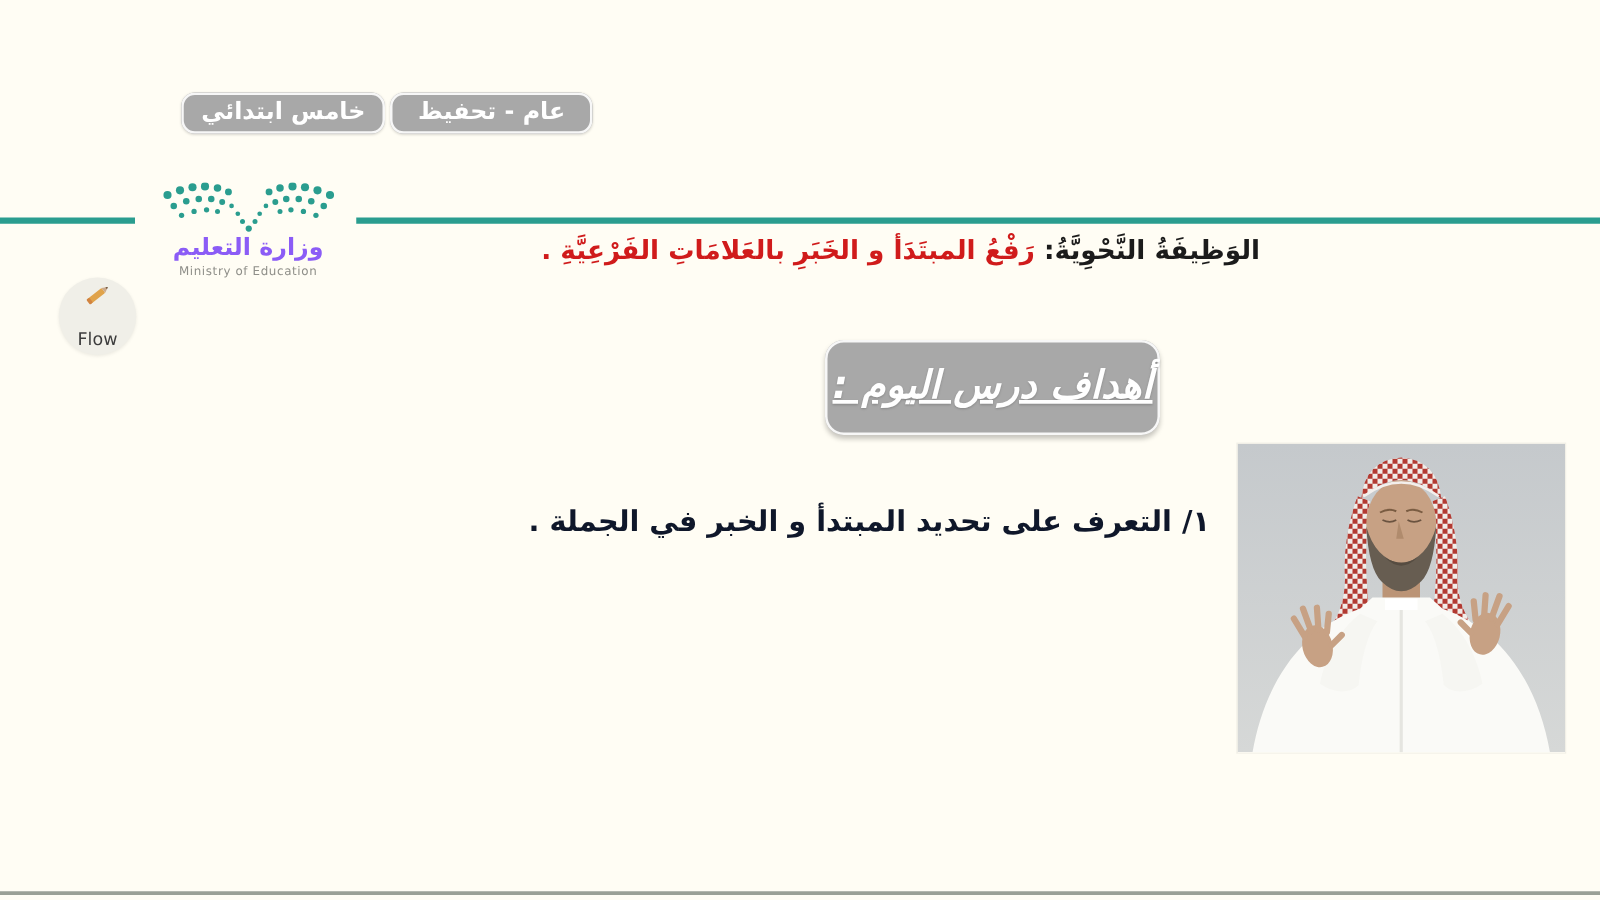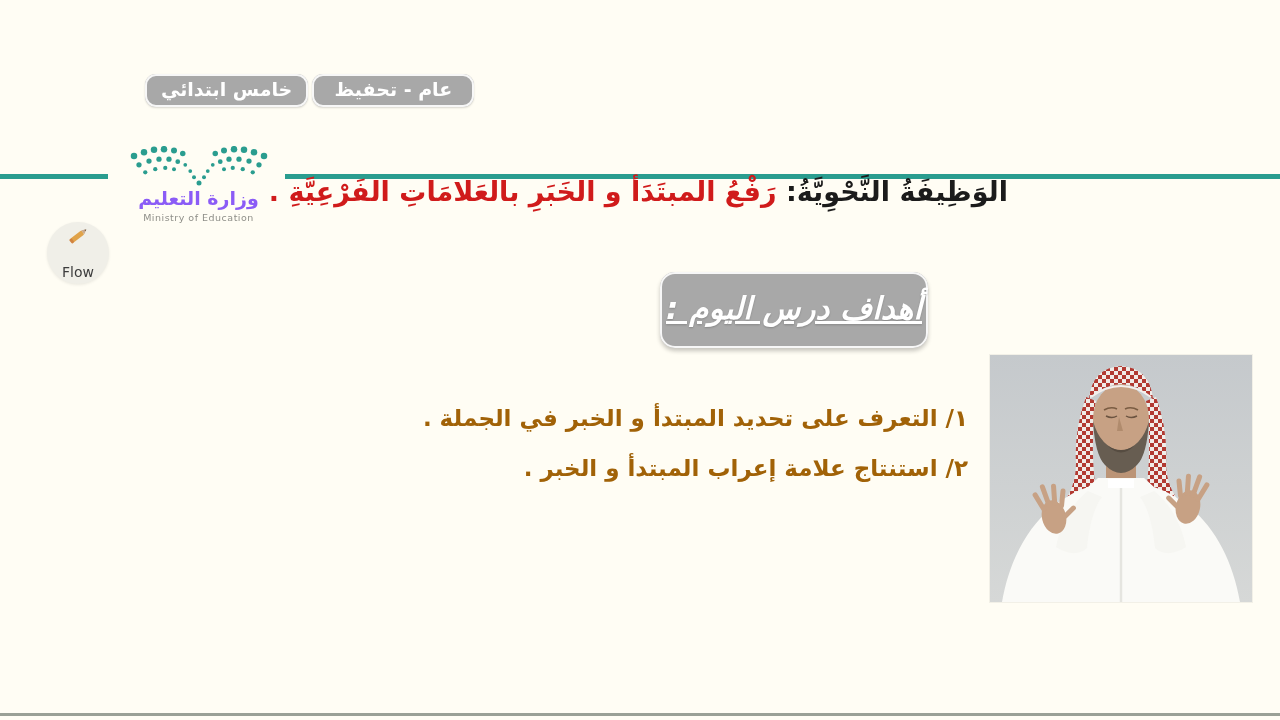--- a/index.html
+++ b/index.html
@@ -26,39 +26,39 @@
   .ministry .en{color:#8f8f89;font-size:9.5px;letter-spacing:.5px;margin-top:2px;}
   
   .flow{
     position:absolute;left:47px;top:222px;width:62px;height:62px;border-radius:50%;
     background:#f0efe8;box-shadow:0 1px 3px rgba(0,0,0,.08);
     display:flex;flex-direction:column;align-items:center;justify-content:center;gap:20px;
   }
   .flow .label{color:#3c3c3c;font-size:14px;line-height:1;margin-top:1px;}
   
   .title{
-    position:absolute;right:272px;top:176px;direction:rtl;white-space:nowrap;
-    font-size:27px;font-weight:bold;color:#1b1b1b;letter-spacing:-.5px;
+    position:absolute;right:272px;top:188px;direction:rtl;white-space:nowrap;
+    font-size:21px;font-weight:bold;color:#1b1b1b;letter-spacing:-.5px;
   }
   .title .red{color:#d01b1b;}
   
   .obj-box{
     position:absolute;left:660px;top:272px;width:268px;height:76px;
     background:#a8a8a8;border-radius:15px;
     box-shadow:inset 0 0 0 2px rgba(255,255,255,.9),0 3px 4px rgba(0,0,0,.22);
     display:flex;align-items:center;justify-content:center;
   }
   .obj-box .txt{
     color:#fff;font-size:31px;font-weight:bold;font-style:italic;direction:rtl;
     text-shadow:0 1px 2px rgba(0,0,0,.2);padding-bottom:4px;text-decoration:underline;
   }
   
   .objectives{
     position:absolute;right:312px;top:394px;direction:rtl;text-align:right;
-    color:#a16207;font-size:23px;font-weight:bold;line-height:2.16;white-space:nowrap;
+    color:#0f172a;font-size:23px;font-weight:bold;line-height:2.16;white-space:nowrap;
   }
   
   .ain{position:absolute;left:1092px;top:20px;width:150px;height:150px;}
   .ain .ring-outer{position:absolute;left:3px;top:3px;width:144px;height:144px;border-radius:50%;
     border:2px solid rgba(210,210,202,.45);}
   .ain .ring-mid{position:absolute;left:11px;top:11px;width:128px;height:128px;border-radius:50%;
     background:#fdfdfb;box-shadow:0 2px 8px rgba(0,0,0,.10);}
   .ain .sphere{
     position:absolute;left:20px;top:20px;width:110px;height:110px;border-radius:50%;
     background:radial-gradient(circle at 35% 28%,#ffffff 0%,#f7f8f4 45%,#eaece6 72%,#dde0d8 100%);
@@ -154,21 +154,20 @@
   <div class="title">
     <span>الوَظِيفَةُ النَّحْوِيَّةُ:</span><span class="red"> رَفْعُ المبتَدَأ و الخَبَرِ بالعَلامَاتِ الفَرْعِيَّةِ .</span>
   </div>
 
   <div class="obj-box">
     <span class="txt">أهداف درس اليوم :</span>
   </div>
 
   <div class="objectives">
     <div>١/ التعرف على تحديد المبتدأ و الخبر في الجملة .</div>
-    <div>٢/ استنتاج علامة إعراب المبتدأ و الخبر .</div>
   </div>
 
   <div class="interpreter">
     <svg width="262" height="247" viewBox="0 0 262 247">
       <defs>
         <linearGradient id="bgG" x1="0" y1="0" x2="0" y2="1">
           <stop offset="0" stop-color="#c5c9cc"></stop>
             <stop offset="1" stop-color="#d6d8d7"></stop>
         </linearGradient>
         <pattern id="shem" patternUnits="userSpaceOnUse" width="8" height="8">

